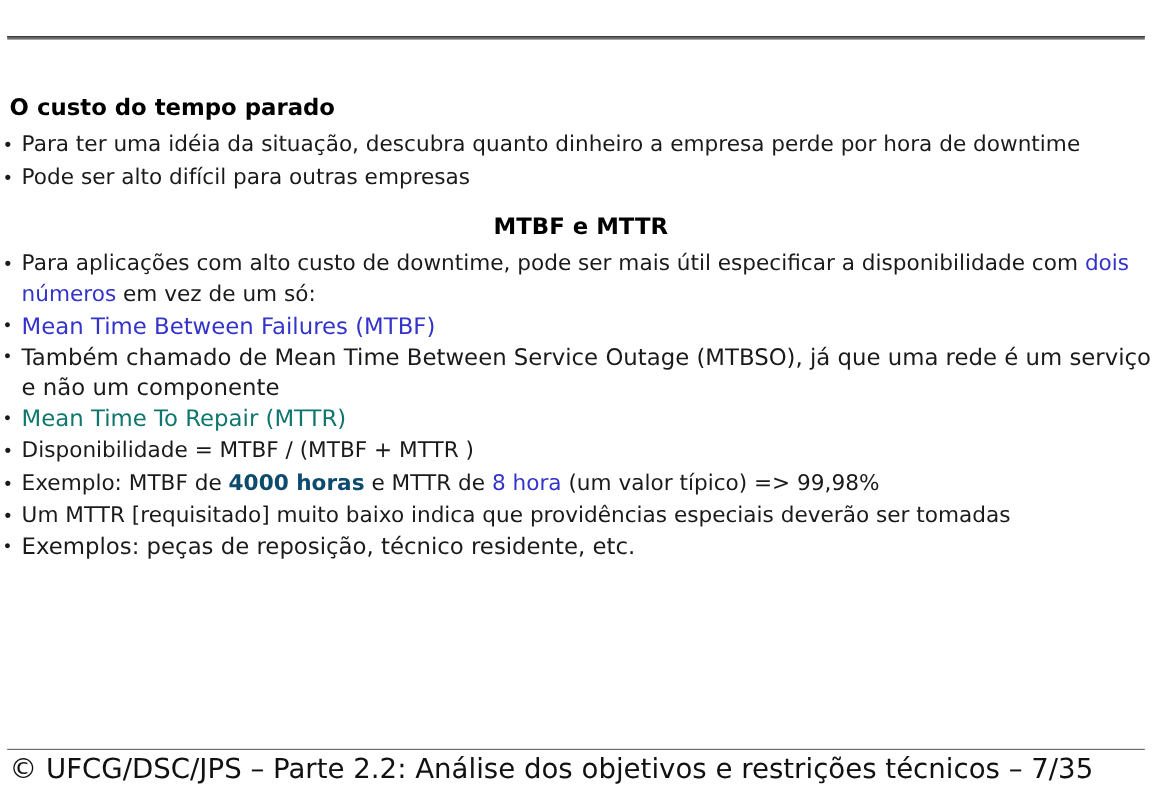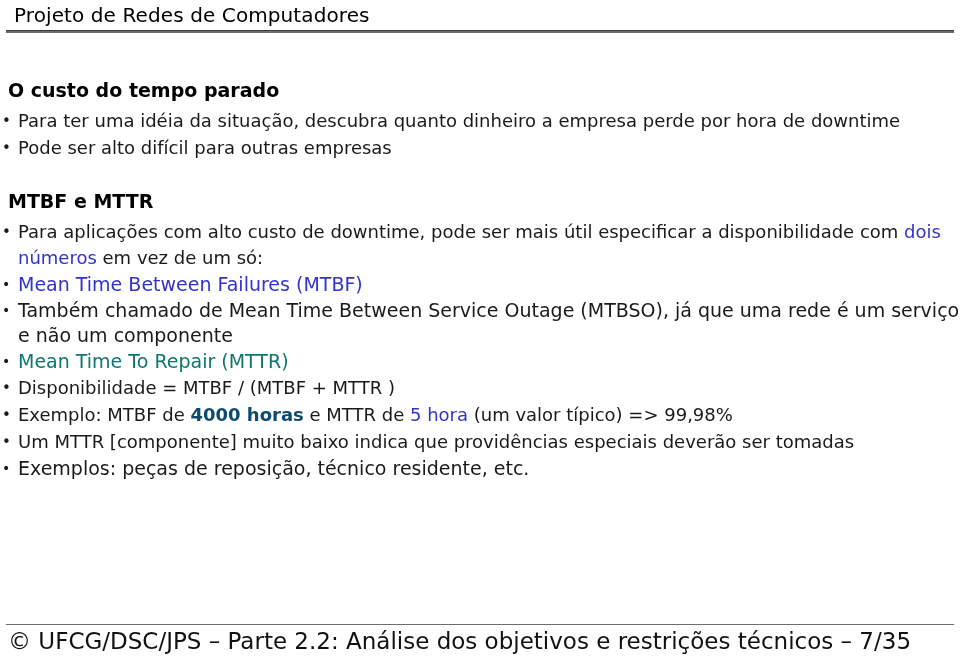--- a/index.html
+++ b/index.html
@@ -62,21 +62,22 @@
   }
 
   .section-title {
     font-size: 19px;
     font-weight: bold;
     color: #000;
     margin: 0 0 6px 8px;
     line-height: 24px;
   }
   .section-title.second {
-    margin-top: 28px;
+    margin-top: 16px;
+    text-align: center;
   }
 
   ul.lvl {
     list-style: none;
     margin: 0;
     padding: 0;
   }
 
   li.item {
     position: relative;
@@ -130,23 +131,20 @@
     line-height: 24px;
     color: #111;
     white-space: nowrap;
   }
 </style>
 </head>
 <body>
 
 <div class="slide">
 
-  <div class="slide-header">
-    <div class="slide-header-title">Projeto de Redes de Computadores</div>
-  </div>
   <div class="header-rule"></div>
 
   <div class="slide-body">
     <div id="content-root">
         <div class="section-title">O custo do tempo parado</div>
         <ul class="lvl lvl1">
           <li class="item"><span>Para ter uma idéia da situação, descubra quanto dinheiro a empresa perde por hora de downtime</span></li>
           <li class="item"><span>Pode ser alto difícil para outras empresas</span></li>
         </ul>
         <div class="section-title second">MTBF e MTTR</div>
@@ -157,22 +155,22 @@
           <li class="item"><span style="color: rgb(51, 51, 204);">Mean Time Between Failures (MTBF)</span></li>
         </ul>
         <ul class="lvl lvl3">
           <li class="item"><span>Também chamado de Mean Time Between Service Outage (MTBSO), já que uma rede é um serviço e não um componente</span></li>
         </ul>
         <ul class="lvl lvl2">
           <li class="item"><span style="color: #0f766e;">Mean Time To Repair (MTTR)</span></li>
         </ul>
         <ul class="lvl lvl1">
           <li class="item"><span>Disponibilidade = MTBF / (MTBF + MTTR )</span></li>
-          <li class="item"><span>Exemplo: MTBF de </span><span style="color: #0c4a6e; font-weight: bold;">4000 horas</span><span> e MTTR de </span><span style="color: rgb(51, 51, 204);">5 hora</span><span> (um valor típico) =&gt; 99,98%</span></li>
-          <li class="item"><span>Um MTTR [componente] muito baixo indica que providências especiais deverão ser tomadas</span></li>
+          <li class="item"><span>Exemplo: MTBF de </span><span style="color: #0c4a6e; font-weight: bold;">4000 horas</span><span> e MTTR de </span><span style="color: rgb(51, 51, 204);">8 hora</span><span> (um valor típico) =&gt; 99,98%</span></li>
+          <li class="item"><span>Um MTTR [requisitado] muito baixo indica que providências especiais deverão ser tomadas</span></li>
         </ul>
         <ul class="lvl lvl2">
           <li class="item"><span>Exemplos: peças de reposição, técnico residente, etc.</span></li>
         </ul>
       </div>
   </div>
 
   <div class="footer-rule"></div>
   <div class="slide-footer">© UFCG/DSC/JPS – Parte 2.2: Análise dos objetivos e restrições técnicos – 7/35</div>
 

